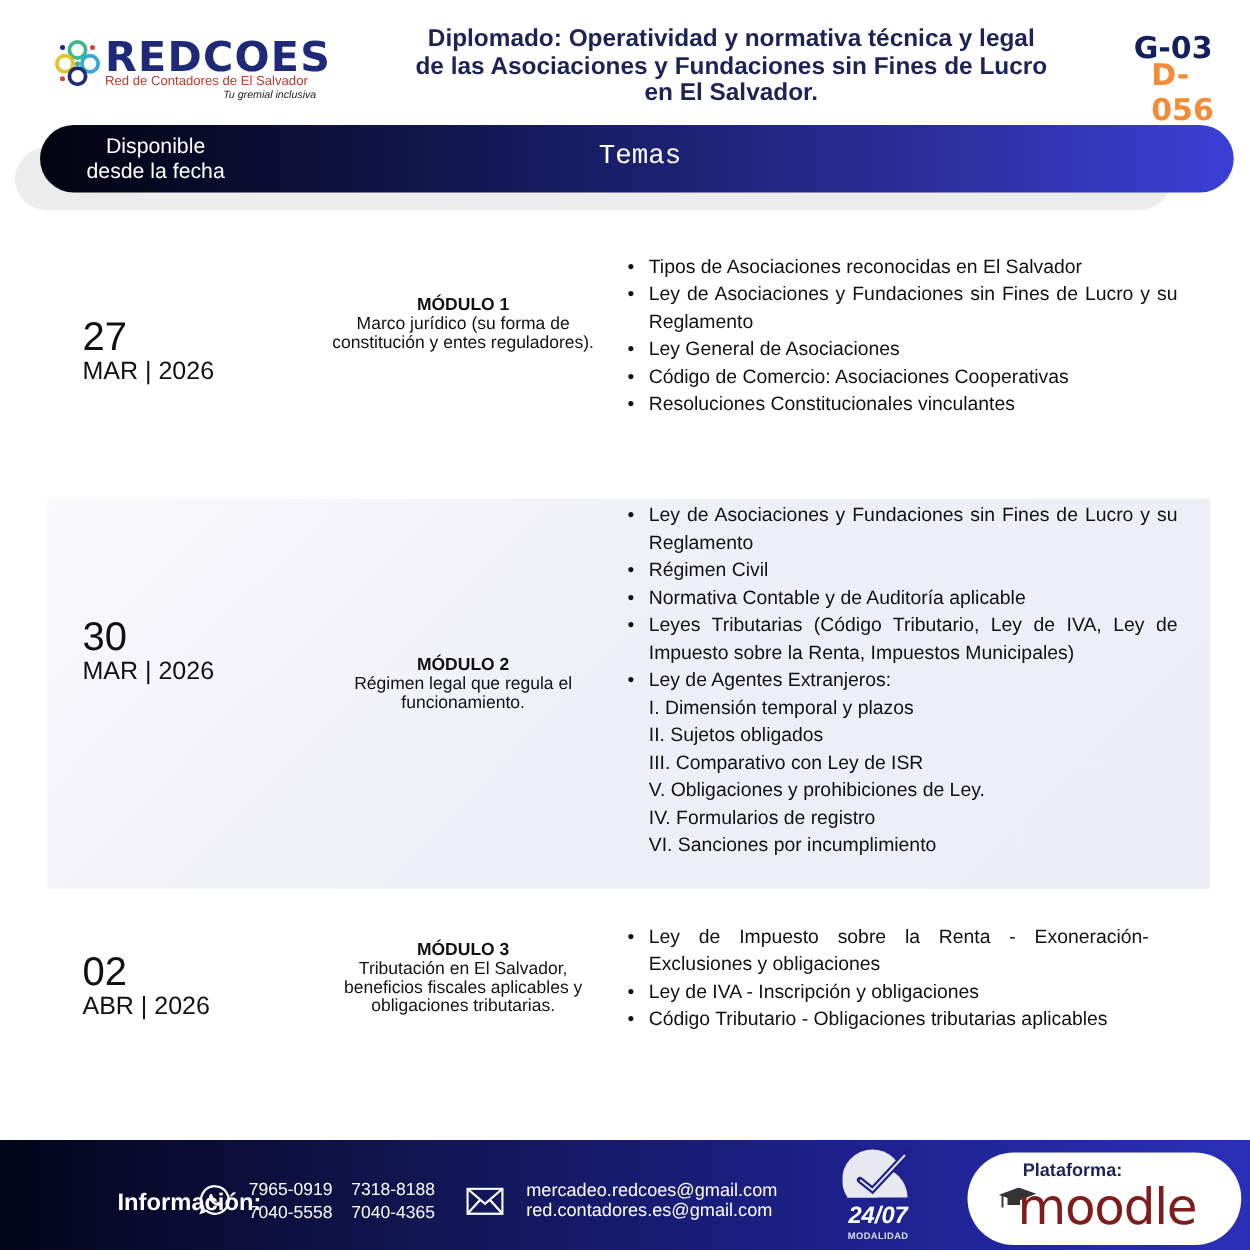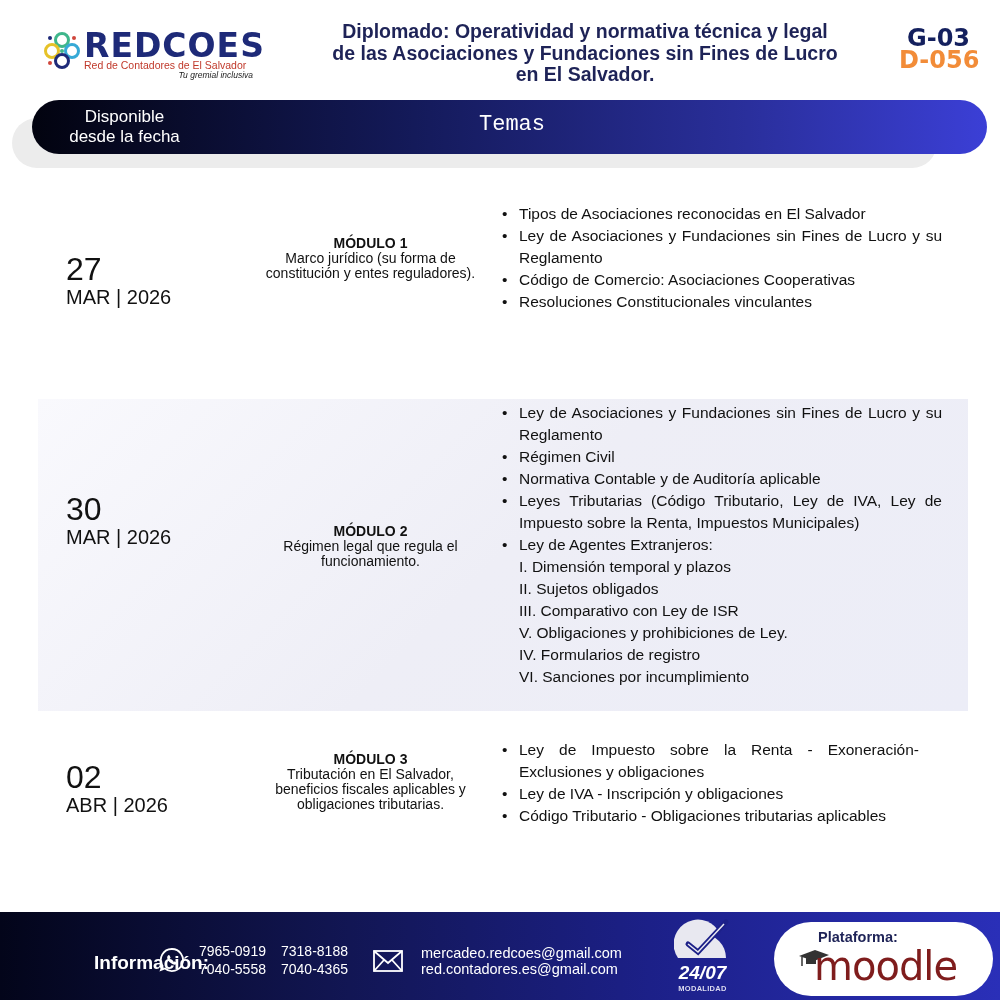--- a/index.html
+++ b/index.html
@@ -8,21 +8,21 @@
 
   
   .logo { position: absolute; left: 42px; top: 28px; width: 215px; height: 56px; }
   .logo-rings { position: absolute; left: 0; top: 2px; width: 40px; height: 40px; }
   .logo-word { position: absolute; left: 42px; top: -2px; font-size: 33px; font-weight: 900; color: #1e2a78; letter-spacing: 1px; font-family: "DejaVu Sans", sans-serif; }
   .logo-sub { position: absolute; left: 42px; top: 31px; font-size: 10.5px; color: #c0392b; white-space: nowrap; }
   .logo-tag { position: absolute; right: 4px; top: 42px; font-size: 8.5px; font-style: italic; color: #222; }
 
   .title { position: absolute; left: 290px; top: 21px; width: 590px; text-align: center; font-weight: 700; font-size: 19.5px; line-height: 21.5px; color: #1e2357; }
   .code-g { position: absolute; left: 907px; top: 24px; font-size: 24px; font-weight: 900; color: #14205e; font-family: "DejaVu Sans", sans-serif; }
-  .code-d { position: absolute; left: 899px; top: 46px; font-size: 24px; font-weight: 900; color: #f28c38; font-family: "DejaVu Sans", sans-serif; }
+  .code-d { position: absolute; left: 921px; top: 46px; font-size: 24px; font-weight: 900; color: #f28c38; font-family: "DejaVu Sans", sans-serif; }
 
   
   .banner-shadow { position: absolute; left: 12px; top: 118px; width: 925px; height: 50px; border-radius: 25px; background: #ececec; }
   .banner { position: absolute; left: 32px; top: 100px; width: 955px; height: 54px; border-radius: 27px; background: linear-gradient(90deg, #02030f 0%, #141a5a 40%, #2a2f9c 75%, #3b3fd6 100%); color: #fff; }
   .banner-left { position: absolute; left: 20px; top: 7px; width: 145px; text-align: center; font-size: 17px; line-height: 20px; font-weight: 300; }
   .banner-center { position: absolute; left: 420px; top: 12px; width: 120px; text-align: center; font-size: 22px; font-family: Liberation Mono, monospace; }
 
   
   .row { position: absolute; left: 38px; width: 930px; }
   .row.alt { background: linear-gradient(135deg, #f9f9fd 0%, #eeeef6 50%, #ecedf7 100%); }
@@ -94,20 +94,21 @@
     <div class="day">27</div>
     <div class="my">MAR | 2026</div>
   </div>
   <div class="module" style="top:46px;">
     <div class="mtitle">MÓDULO 1</div>
     <div>Marco jurídico (su forma de constitución y entes reguladores).</div>
   </div>
   <ul class="topics" style="top:13px;">
     <li>Tipos de Asociaciones reconocidas en El Salvador</li>
     <li>Ley de Asociaciones y Fundaciones sin Fines de Lucro y su Reglamento</li>
+    <li>Ley General de Asociaciones</li>
     <li>Código de Comercio: Asociaciones Cooperativas</li>
     <li>Resoluciones Constitucionales vinculantes</li>
   </ul>
 </div>
 
 <div class="row alt" style="top:399px;height:312px;">
   <div class="date" style="top:93px;">
     <div class="day">30</div>
     <div class="my">MAR | 2026</div>
   </div>

